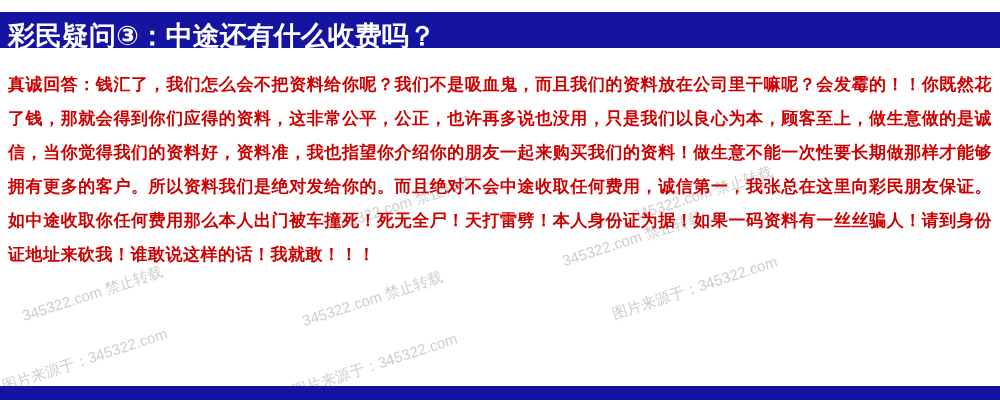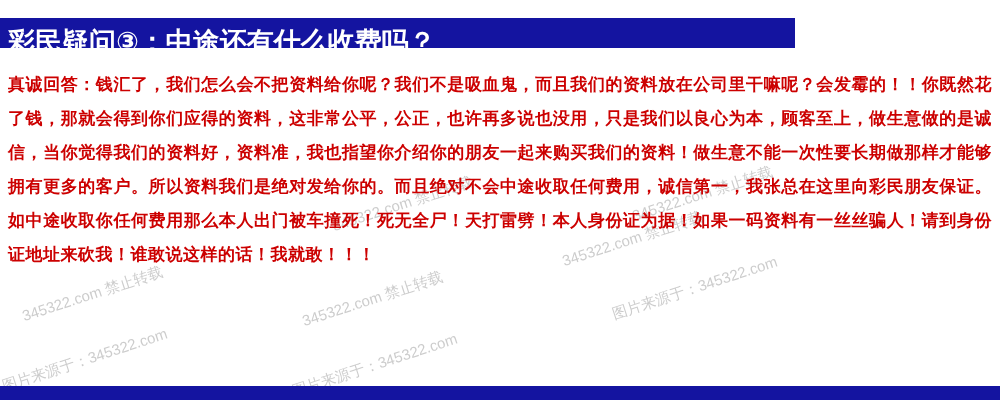--- a/index.html
+++ b/index.html
@@ -16,22 +16,22 @@
   .page {
     position: relative;
     width: 1000px;
     height: 400px;
     background: #ffffff;
     overflow: hidden;
   }
   .header-bar {
     position: absolute;
     left: 0;
-    top: 18px;
-    width: 795px;
+    top: 12px;
+    width: 1000px;
     height: 48px;
     background: #1414a0;
     display: flex;
     align-items: center;
     box-sizing: border-box;
     padding-left: 8px;
   }
   .header-title {
     color: #ffffff;
     font-size: 27px;

